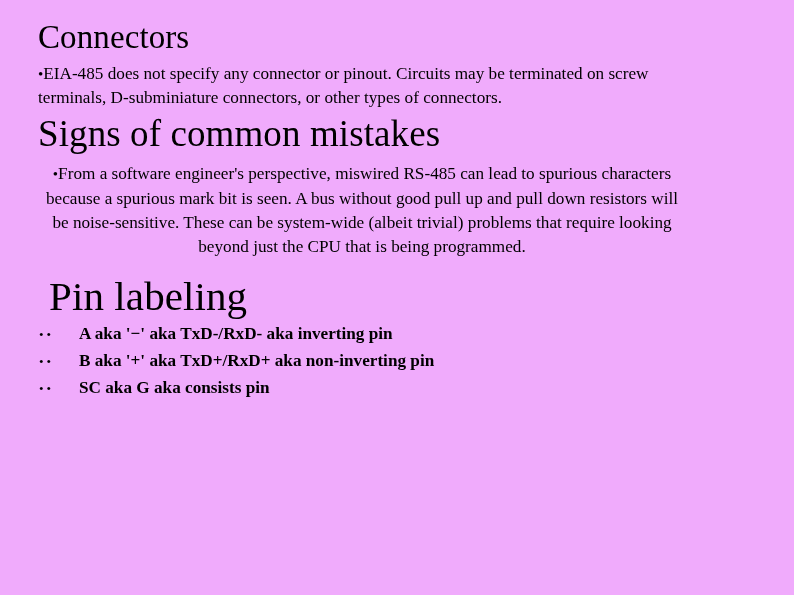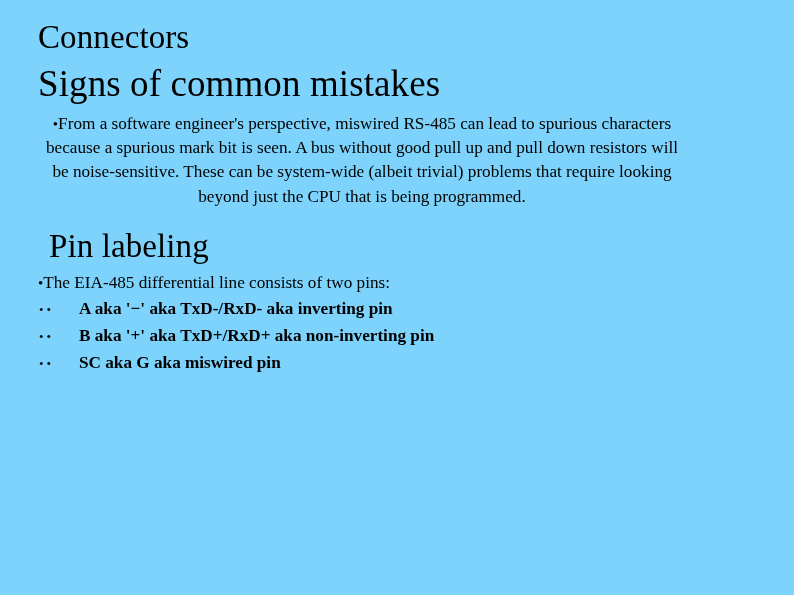--- a/index.html
+++ b/index.html
@@ -12,21 +12,21 @@
     background: #ffffff;
     font-family: "Liberation Serif", "DejaVu Serif", serif;
     color: #000000;
     overflow: hidden;
   }
 
   .slide {
     position: relative;
     width: 794px;
     height: 595px;
-    background: #7dd3fc;
+    background: #f0abfc;
     box-sizing: border-box;
   }
 
   .content {
     position: absolute;
     left: 38px;
     top: 18px;
     width: 648px;
   }
 
@@ -42,21 +42,21 @@
     font-size: 33px;
     line-height: 39px;
     margin-bottom: 5px;
   }
   .heading-2 {
     font-size: 37px;
     line-height: 44px;
     margin-bottom: 6px;
   }
   .heading-3 {
-    font-size: 33px;
+    font-size: 41px;
     line-height: 40px;
     margin-top: 17px;
     margin-bottom: 5px;
     padding-left: 11px;
   }
 
   
   .bullet-block {
     font-size: 17.2px;
     line-height: 24.2px;
@@ -105,38 +105,38 @@
   }
 </style>
 </head>
 <body>
 
 <div class="slide">
   <div class="content">
 
     <h1 class="heading heading-1">Connectors</h1>
 
+    <p class="bullet-block para-1"><span class="bullet-marker">•</span><span>EIA-485 does not specify any connector or pinout. Circuits may be terminated on screw terminals, D-subminiature connectors, or other types of connectors.</span></p>
 
     <h1 class="heading heading-2">Signs of common mistakes</h1>
 
     <p class="bullet-block para-2"><span class="bullet-marker">•</span><span>From a software engineer's perspective, miswired RS-485 can lead to spurious characters because a spurious mark bit is seen. A bus without good pull up and pull down resistors will be noise-sensitive. These can be system-wide (albeit trivial) problems that require looking beyond just the CPU that is being programmed.</span></p>
 
     <h1 class="heading heading-3">Pin labeling</h1>
 
-    <p class="bullet-block list-intro"><span class="bullet-marker">•</span><span>The EIA-485 differential line consists of two pins:</span></p>
 
     <div class="sub-item">
       <span class="sub-marker">••</span>
       <span class="sub-text">A aka '−' aka TxD-/RxD- aka inverting pin</span>
     </div>
 
     <div class="sub-item">
       <span class="sub-marker">••</span>
       <span class="sub-text">B aka '+' aka TxD+/RxD+ aka non-inverting pin</span>
     </div>
 
     <div class="sub-item">
       <span class="sub-marker">••</span>
-      <span class="sub-text">SC aka G aka miswired pin</span>
+      <span class="sub-text">SC aka G aka consists pin</span>
     </div>
 
   </div>
 </div>
 
 </body></html>

